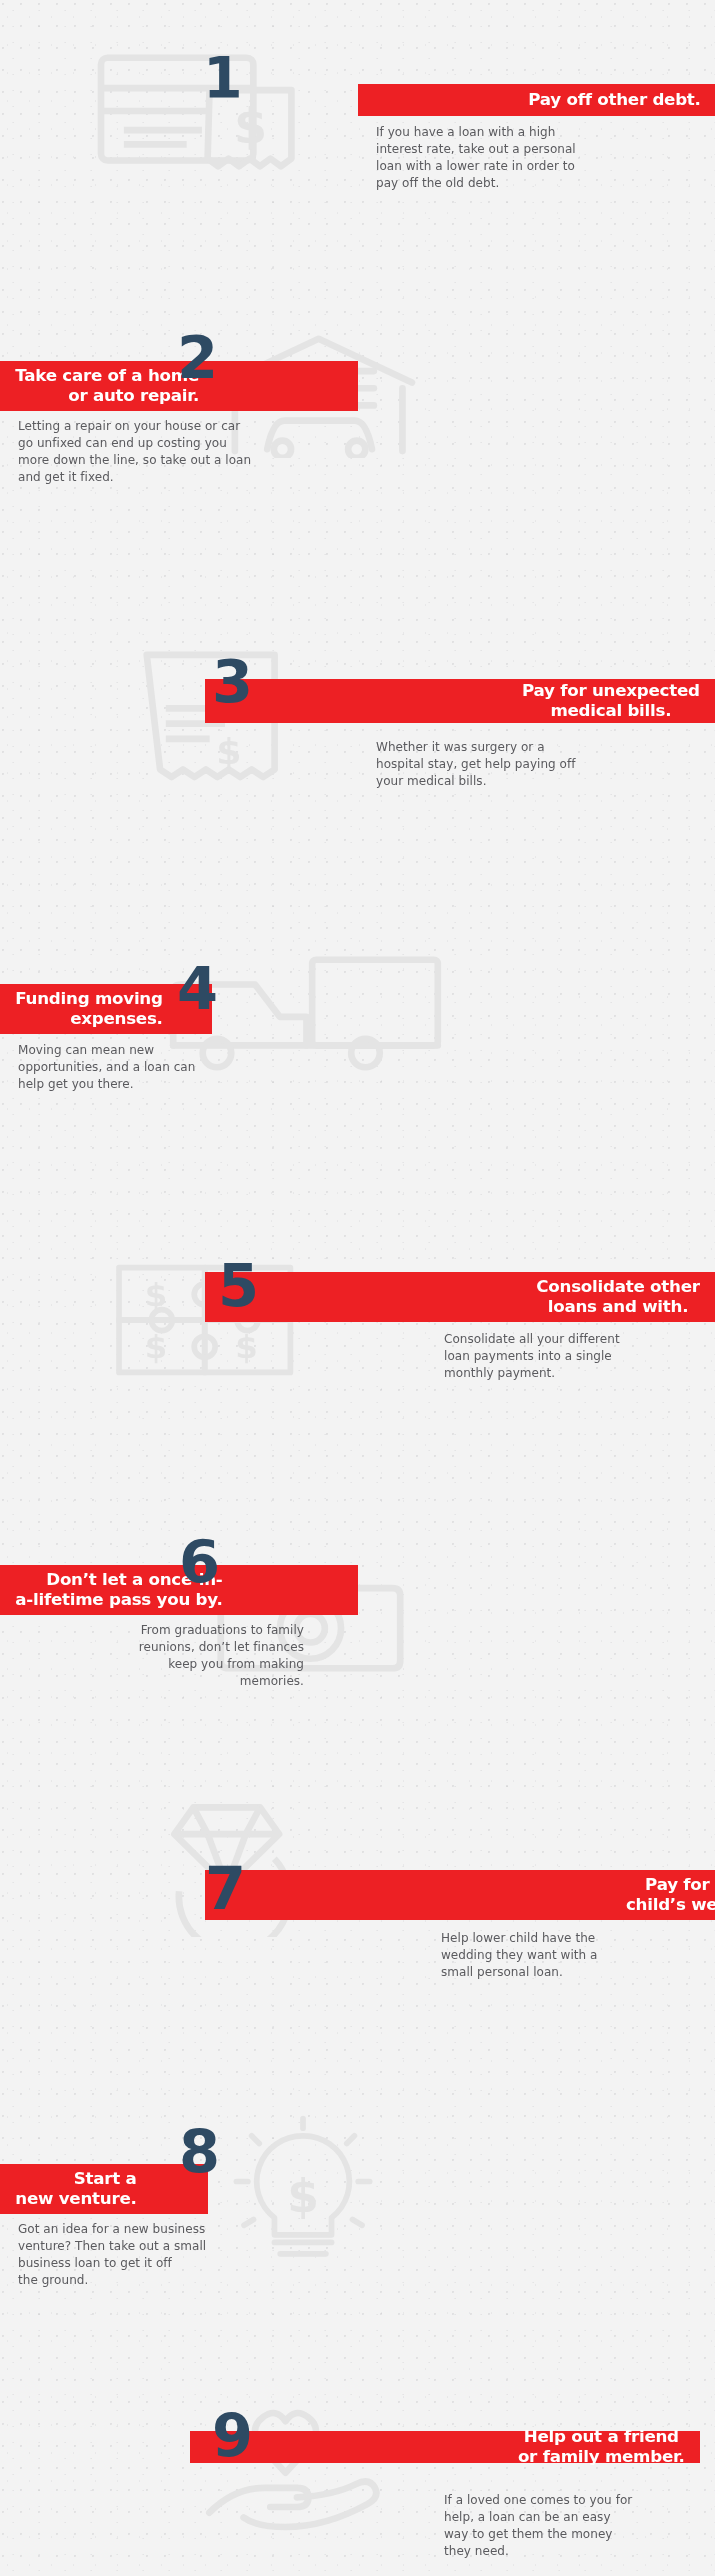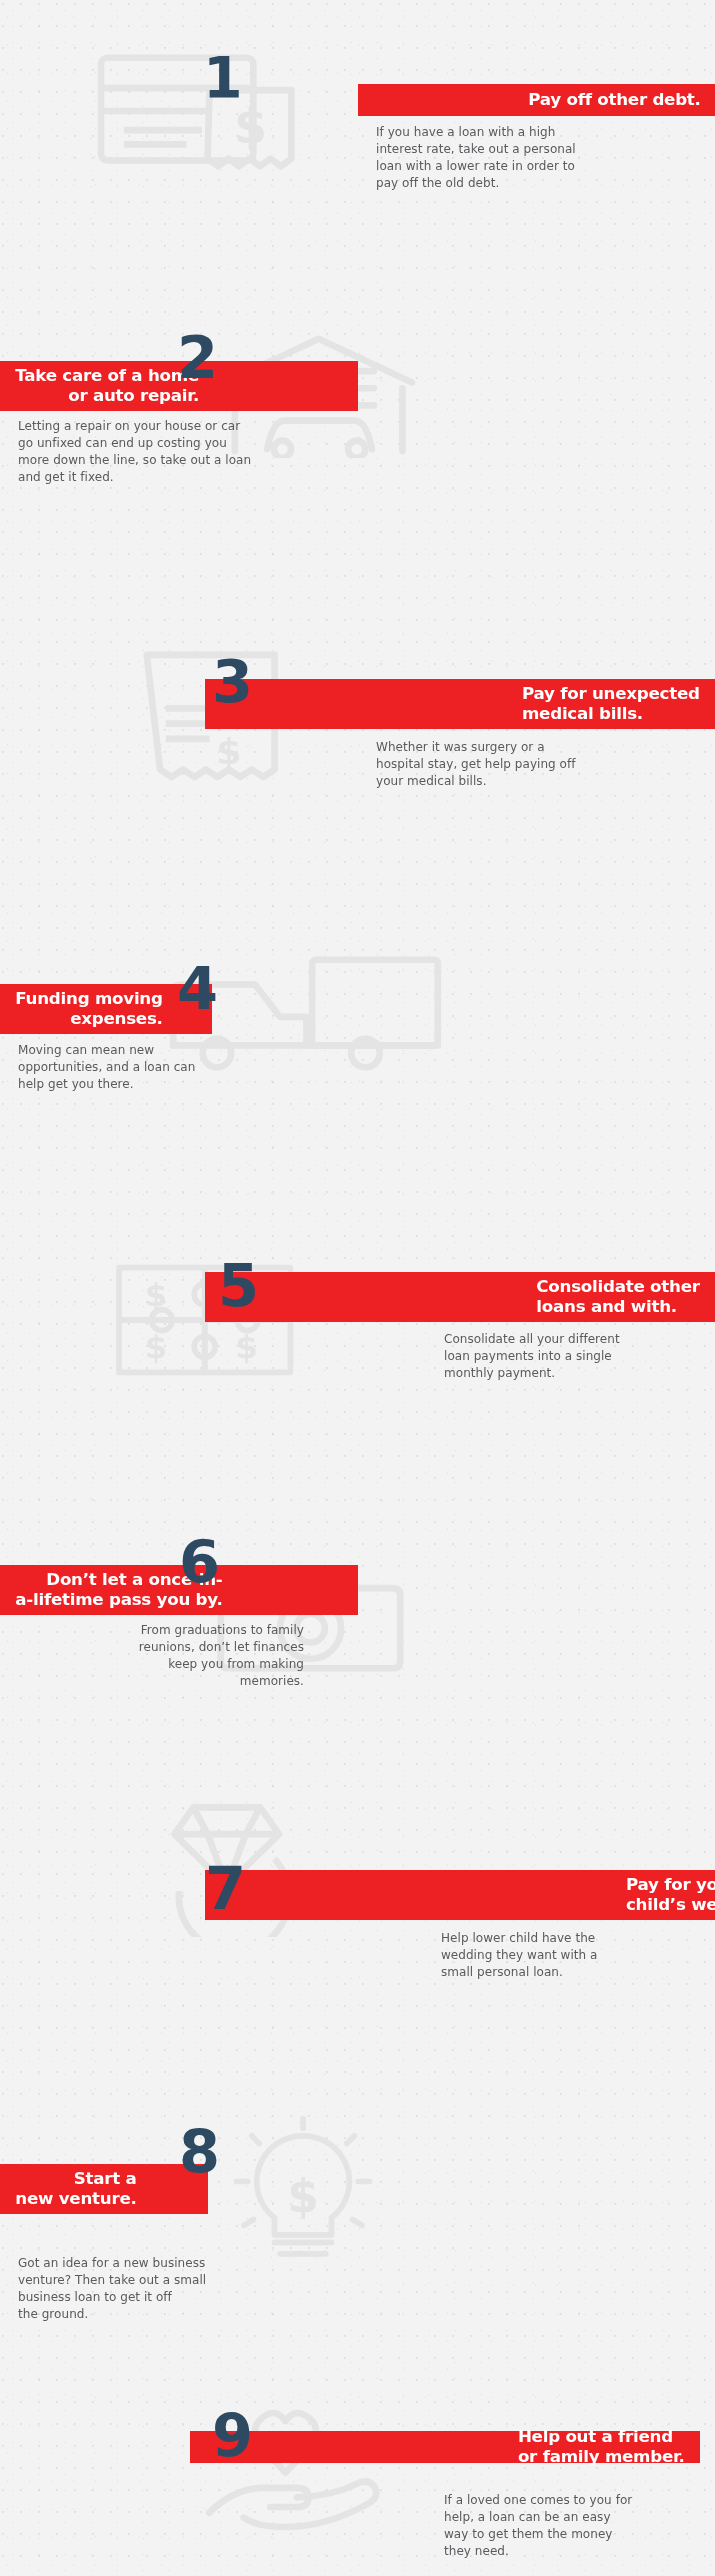--- a/index.html
+++ b/index.html
@@ -58,21 +58,21 @@
   .banner-title {
     color: #ffffff;
     font-family: "DejaVu Sans", sans-serif;
     font-weight: 700;
     font-size: 16.7px;
     line-height: 1.22;
     letter-spacing: -0.015em;
     white-space: pre-line;
   }
   .banner.align-right { justify-content: flex-end; }
-  .banner.align-right .banner-title { text-align: left; }
+  .banner.align-right .banner-title { text-align: center; }
   .banner.align-left  { justify-content: flex-start; }
   .banner.align-left  .banner-title { text-align: right; }
 
   
   .body-text {
     position: absolute;
     color: #5a5a5e;
     font-family: "DejaVu Sans", sans-serif;
     font-size: 12px;
     line-height: 1.42;
@@ -149,21 +149,21 @@
           <line x1="26" y1="94" x2="72" y2="94"></line>
         </g>
         <g stroke="#e4e4e4" stroke-width="7" stroke-linecap="round">
           <line x1="104" y1="22" x2="104" y2="50"></line>
           <line x1="90" y1="36" x2="118" y2="36"></line>
         </g>
         <text x="92" y="120" font-family="DejaVu Sans, sans-serif" font-size="38" font-weight="700" fill="#e4e4e4" text-anchor="middle">$</text>
       </svg>
     </div>
     <div class="numeral" style="left: 212px; top: 658px; font-size: 59px;">3</div>
-    <div class="banner align-right" style="left: 205px; top: 679px; width: 510px; height: 50px;">
+    <div class="banner align-right" style="left: 205px; top: 679px; width: 510px; height: 44px;">
       <span class="banner-title">Pay for unexpected
 medical bills.</span>
     </div>
     <div class="body-text" style="left: 376px; top: 739px; width: 315px;"> Whether it was surgery or a
 hospital stay, get help paying off
 your medical bills.</div>
   </div>
 
   <div class="block" style="top:0;">
     <div class="art" style="left: 167px; top: 954px;">
@@ -279,21 +279,21 @@
           <line x1="154" y1="118" x2="144" y2="112"></line>
         </g>
         <text x="92" y="104" font-family="DejaVu Sans, sans-serif" font-size="48" font-weight="700" fill="#e4e4e4" text-anchor="middle">$</text>
       </svg>
     </div>
     <div class="numeral" style="left: 179px; top: 2128px; font-size: 59px;">8</div>
     <div class="banner align-left" style="left: 0px; top: 2164px; width: 208px; height: 50px;">
       <span class="banner-title">Start a
 new venture.</span>
     </div>
-    <div class="body-text" style="left: 18px; top: 2221px; width: 286px; margin-top: 34px;">Got an idea for a new business
+    <div class="body-text" style="left: 18px; top: 2221px; width: 286px;">Got an idea for a new business
 venture? Then take out a small
 business loan to get it off
 the ground.</div>
   </div>
 
   <div class="block" style="top:0;">
     <div class="art" style="left: 196px; top: 2402px;">
       <svg width="219" height="129" viewBox="0 0 230 135">
         <g fill="none" stroke="#e4e4e4" stroke-width="7" stroke-linejoin="round" stroke-linecap="round">
           <path d="M70 48 q-16 -20 0 -32 q14 -11 24 4 q10 -15 24 -4 q16 12 0 32 l-24 26 Z"></path>

